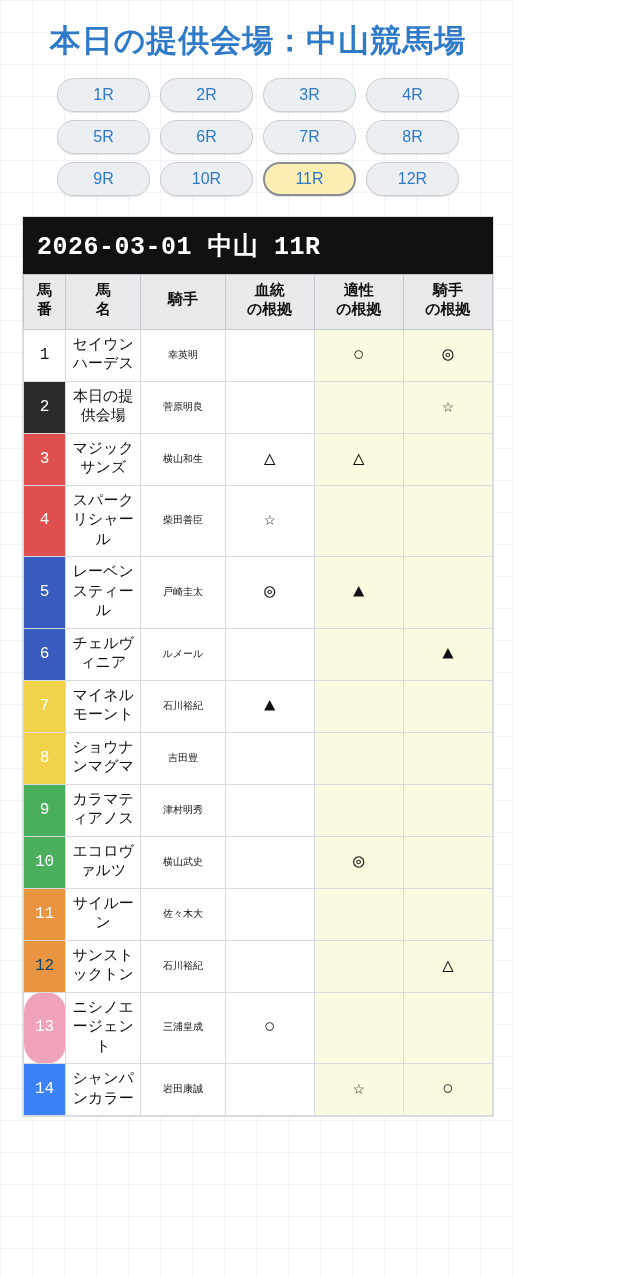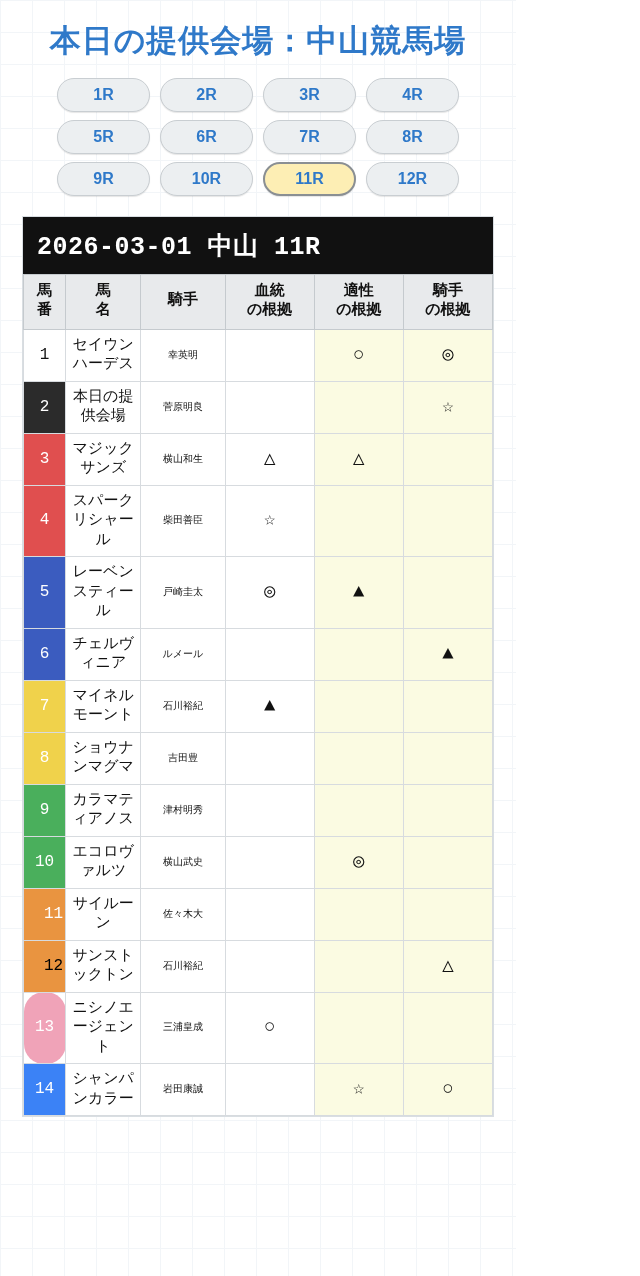--- a/index.html
+++ b/index.html
@@ -33,21 +33,21 @@
     gap: 8px 10px;
     padding: 4px 20px 10px 20px;
   }
   .race-tab {
     width: 93px;
     height: 34px;
     border-radius: 17px;
     background: #eceff1;
     border: 1px solid #c9ced2;
     color: #2f79c9;
-    font-weight: bold;
+    font-weight: normal;
     font-size: 16px;
     display: flex;
     align-items: center;
     justify-content: center;
     cursor: pointer;
     box-shadow: 0 1px 1px rgba(0,0,0,0.10);
   }
   .race-tab.active {
     background: #fdeeb4;
     border: 2px solid #8a8f93;
@@ -228,29 +228,29 @@
           </tr>
           <tr>
             <td class="num" style="background: rgb(74, 175, 92); color: rgb(255, 255, 255); margin-top: 21px;">10</td>
             <td class="horse">エコロヴァルツ</td>
             <td class="jockey">横山武史</td>
             <td class="mark"></td>
             <td class="mark tint">◎</td>
             <td class="mark tint"></td>
           </tr>
           <tr>
-            <td class="num" style="background: rgb(233, 148, 64); color: rgb(255, 255, 255); text-align: right;">11</td>
+            <td class="num" style="background: rgb(233, 148, 64); color: rgb(255, 255, 255);">11</td>
             <td class="horse">サイルーン</td>
             <td class="jockey">佐々木大</td>
             <td class="mark"></td>
             <td class="mark tint"></td>
             <td class="mark tint"></td>
           </tr>
           <tr>
-            <td class="num" style="background: rgb(233, 148, 64); color: #000000; text-align: right;">12</td>
+            <td class="num" style="background: rgb(233, 148, 64); color: #0c4a6e;">12</td>
             <td class="horse">サンストックトン</td>
             <td class="jockey">石川裕紀</td>
             <td class="mark"></td>
             <td class="mark tint"></td>
             <td class="mark tint">△</td>
           </tr>
           <tr>
             <td class="num" style="background: rgb(240, 163, 184); color: rgb(255, 255, 255); border-radius: 20px;">13</td>
             <td class="horse">ニシノエージェント</td>
             <td class="jockey">三浦皇成</td>

